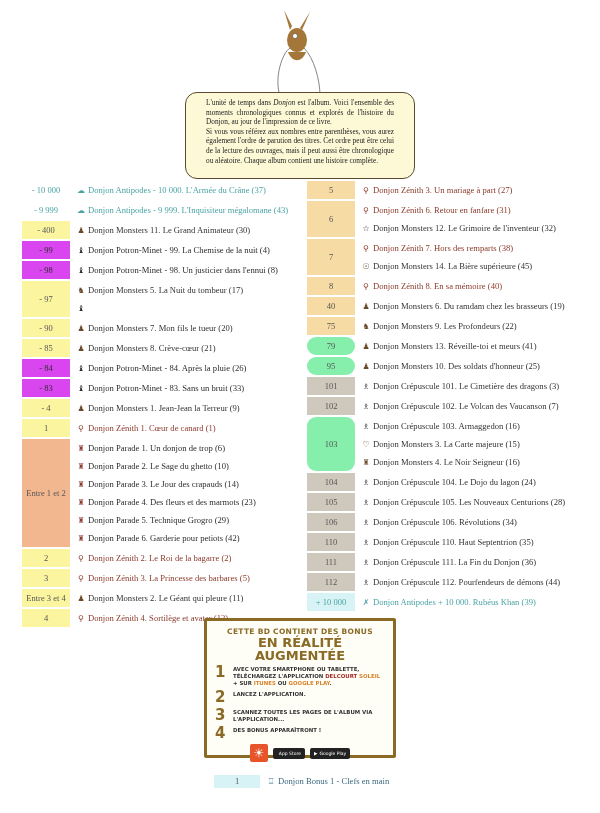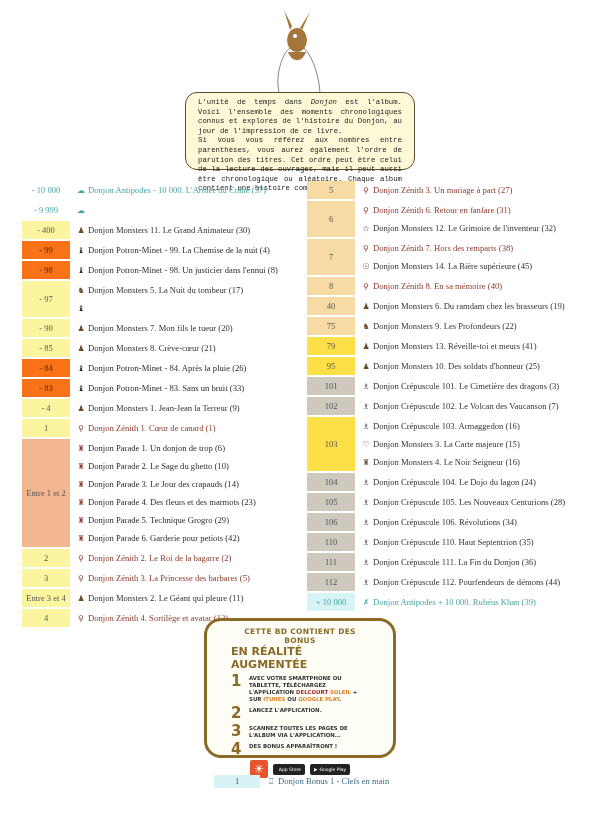--- a/index.html
+++ b/index.html
@@ -2,23 +2,23 @@
 <html><head>
 <meta charset="utf-8">
 <style>
   * { box-sizing: border-box; margin: 0; padding: 0; }
   html, body { width: 600px; height: 813px; background: #ffffff; overflow: hidden; }
   body { position: relative; font-family: "DejaVu Serif", serif; color: #3a3a3a; }
 
   
   .mascot { position: absolute; left: 262px; top: 8px; width: 70px; height: 90px; }
   .intro-box {
-    position: absolute; left: 185px; top: 92px; width: 230px; height: 78px;
+    position: absolute; left: 185px; top: 92px; width: 230px; height: 87px;
     background: #fdf9d6; border: 1.5px solid #5a4a30; border-radius: 12px;
-    padding: 5px 12px; font-family: Liberation Mono, monospace; font-size: 7.3px;
+    padding: 5px 20px; font-family: Liberation Serif, serif; font-size: 7.3px;
     line-height: 9.6px; color: #222; text-align: justify;
   }
   .intro-box em { font-style: italic; }
 
   
   .col { position: absolute; top: 181px; }
   .col-left { left: 22px; width: 285px; }
   .col-right { left: 307px; width: 290px; }
   .group { display: flex; margin-bottom: 2px; }
   .cell {
@@ -27,40 +27,40 @@
   }
   .entries { flex: 1; padding-left: 6px; }
   .entry {
     height: 18px; display: flex; align-items: center; white-space: nowrap;
     font-family: "Liberation Serif", serif; font-size: 8.6px; color: #333;
   }
   .entry .ico { width: 10px; margin-right: 2px; font-size: 8px; text-align: center; flex: none; }
 
   .bg-none { background: transparent; }
   .bg-yellow { background: #fbf5a0; }
-  .bg-blue { background: #f97316; }
+  .bg-blue { background: #d946ef; }
   .bg-salmon { background: #f3b790; }
   .bg-tan { background: #f6dba5; }
-  .bg-peach { background: #fde047; }
+  .bg-peach { background: #86efac; border-radius: 9px; }
   .bg-grey { background: #cfc9bd; }
   .bg-cyan { background: #d8f3f5; }
 
   .c-teal { color: #4aa3a5 !important; }
   .c-red { color: #8c3a2b !important; }
   .c-brown { color: #6b4a2a !important; }
   .c-dark { color: #2d2d2d !important; }
 
   
   .ar-box {
     position: absolute; left: 204px; top: 618px; width: 192px; height: 140px;
-    background: #fefdf6; border: 3px solid #8a6a25; border-radius: 17px;
-    padding: 6px 24px; font-family: "DejaVu Sans", sans-serif;
+    background: #fefdf6; border: 3px solid #8a6a25; border-radius: 2px;
+    padding: 6px 8px; font-family: "DejaVu Sans", sans-serif;
   }
   .ar-sub { text-align: center; color: #8a6a25; font-weight: bold; font-size: 7.5px; letter-spacing: 0.3px; }
-  .ar-title { color: #8a6a25; font-weight: bold; font-size: 11px; line-height: 13px; margin-bottom: 3px; }
+  .ar-title { text-align: center; color: #8a6a25; font-weight: bold; font-size: 13px; line-height: 13px; margin-bottom: 3px; }
   .ar-step { display: flex; align-items: flex-start; margin-bottom: 3px; }
   .ar-num { width: 18px; font-weight: bold; font-size: 15px; color: #8a6a25; line-height: 15px; flex: none; }
   .ar-text { font-size: 5.4px; font-weight: bold; color: #333; line-height: 7px; padding-top: 1px; }
   .ar-text .delcourt { color: #a52a2a; }
   .ar-text .soleil { color: #d9822b; }
   .ar-text .store { color: #d9822b; }
   .ar-badges { display: flex; justify-content: center; align-items: center; gap: 5px; margin-top: 2px; }
   .sun-badge { width: 18px; height: 18px; background: #e8542a; border-radius: 2px; color: #fff; font-size: 12px; display: flex; align-items: center; justify-content: center; }
   .store-badge { height: 11px; background: #222; color: #fff; font-size: 4.5px; border-radius: 2px; padding: 0 4px; display: flex; align-items: center; gap: 2px; }
 
@@ -93,20 +93,21 @@
           <span class="ico c-teal">☁</span>
           <span>Donjon Antipodes - 10 000. L'Armée du Crâne (37)</span>
         </div>
       </div>
   </div>
   <div class="group">
     <div class="cell bg-none c-teal">- 9 999</div>
     <div class="entries">
         <div class="entry c-teal">
           <span class="ico c-teal">☁</span>
+          <span>Donjon Antipodes - 9 999. L'Inquisiteur mégalomane (43)</span>
         </div>
       </div>
   </div>
   <div class="group">
     <div class="cell bg-yellow">- 400</div>
     <div class="entries">
         <div class="entry">
           <span class="ico c-brown">♟</span>
           <span>Donjon Monsters 11. Le Grand Animateur (30)</span>
         </div>

